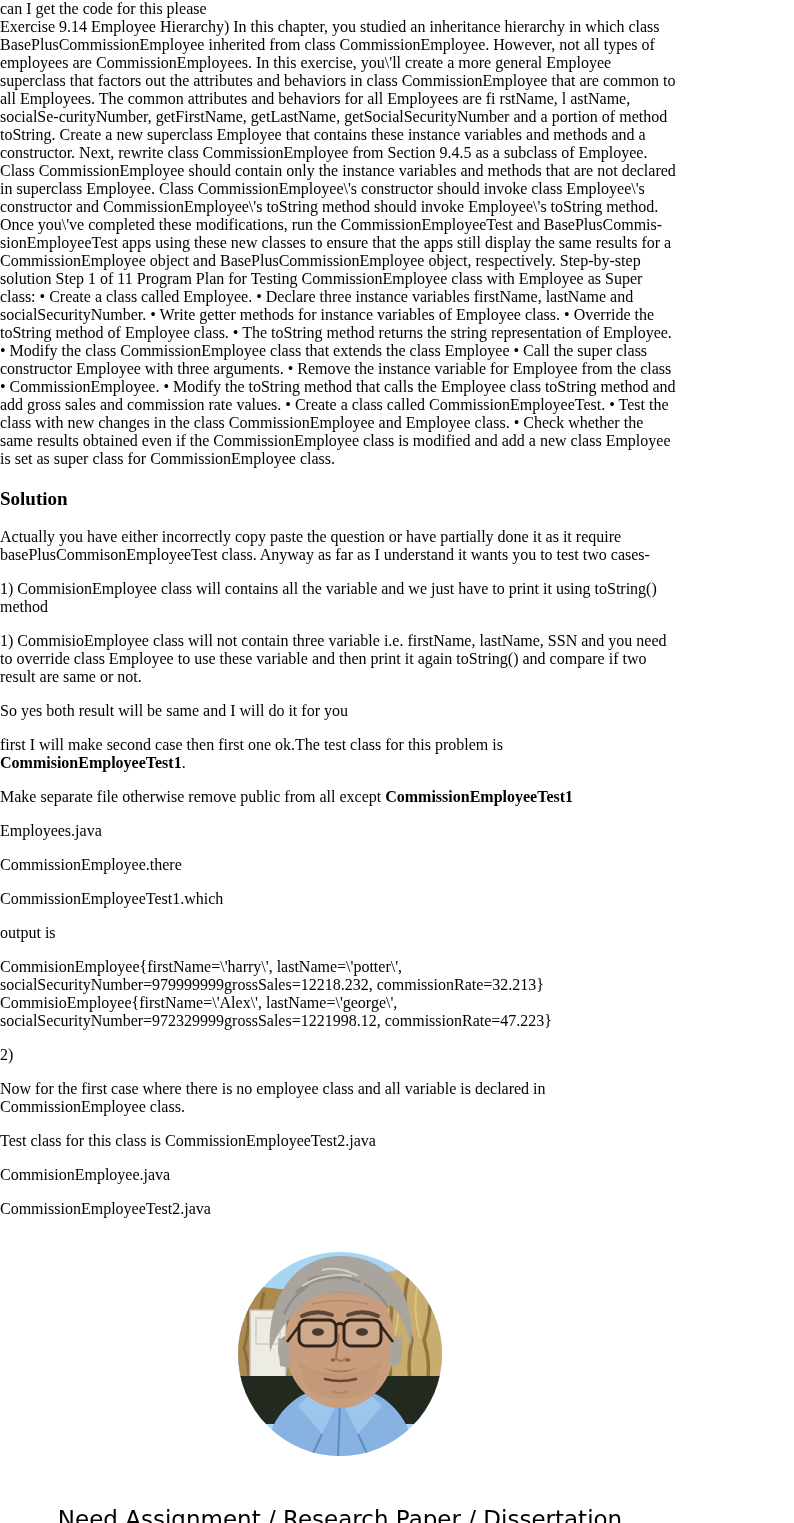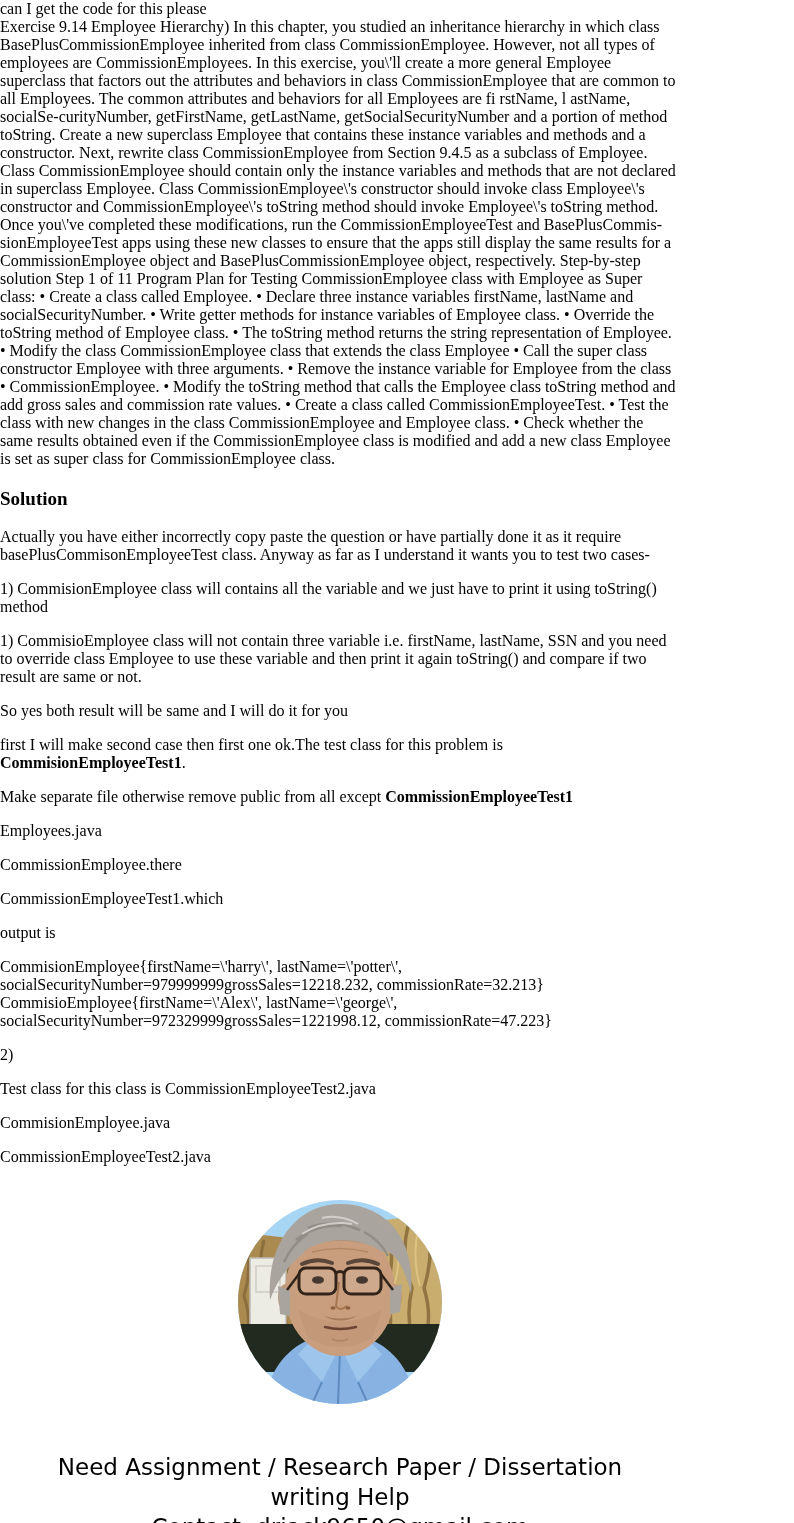--- a/index.html
+++ b/index.html
@@ -74,20 +74,21 @@
 
   <p>
     <span class="block">CommisionEmployee{firstName=\'harry\', lastName=\'potter\',</span>
     <span class="block">socialSecurityNumber=979999999grossSales=12218.232, commissionRate=32.213}</span>
     <span class="block">CommisioEmployee{firstName=\'Alex\', lastName=\'george\',</span>
     <span class="block">socialSecurityNumber=972329999grossSales=1221998.12, commissionRate=47.223}</span>
   </p>
 
   <p>2)</p>
 
+  <p>Now for the first case where there is no employee class and all variable is declared in CommissionEmployee class.</p>
 
   <p>Test class for this class is CommissionEmployeeTest2.java</p>
 
   <p>CommisionEmployee.java</p>
 
   <p>CommissionEmployeeTest2.java</p>
 
   <div class="avatar-row">
     <svg width="204" height="204" viewBox="0 0 204 204" role="img">
       <defs>

